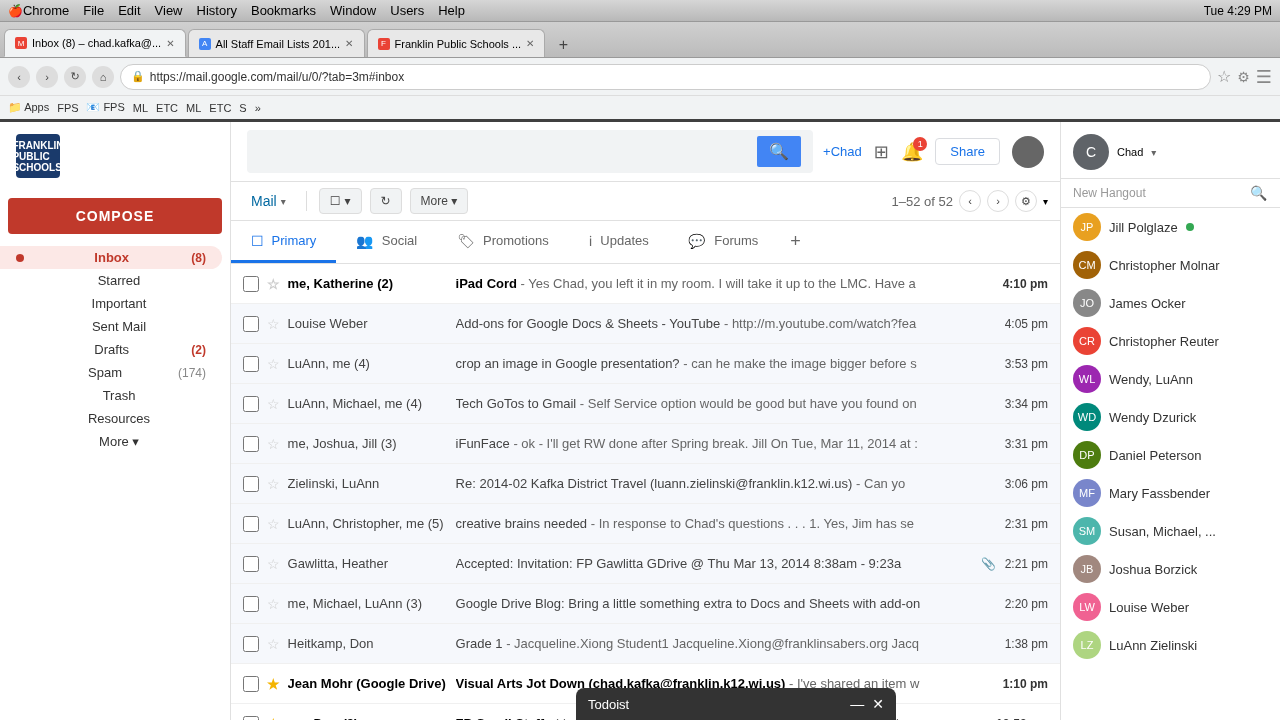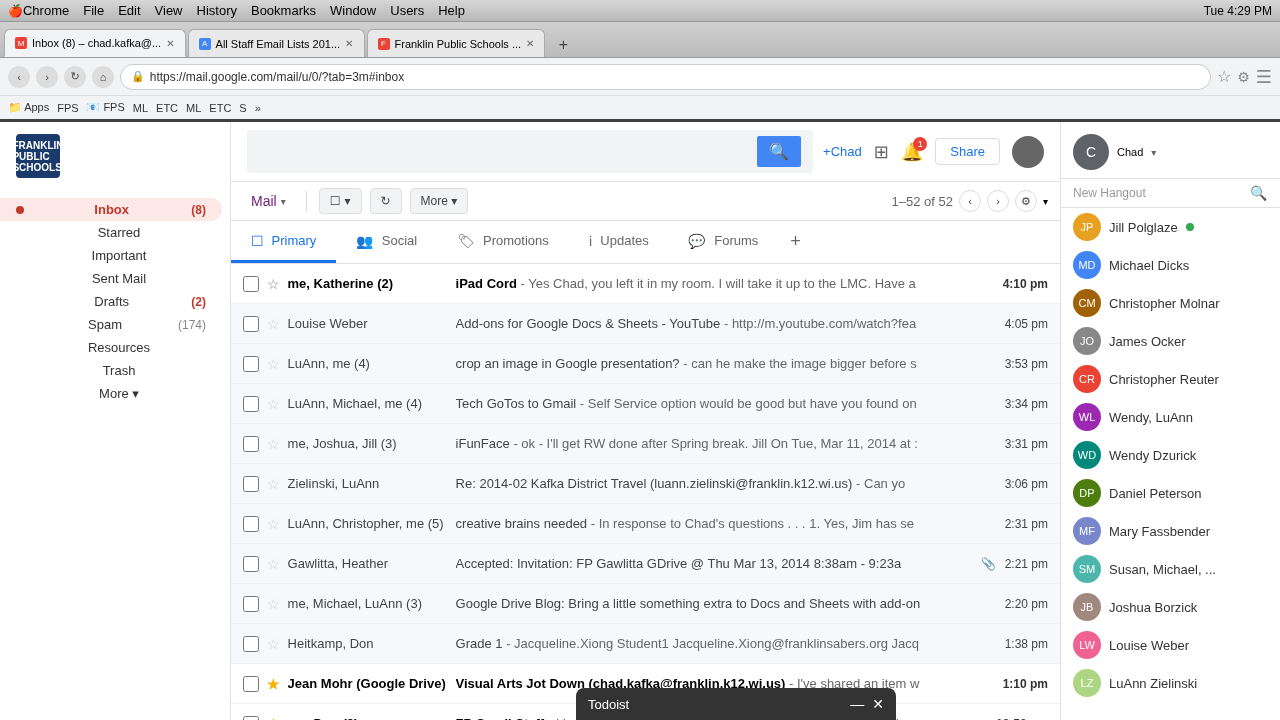--- a/index.html
+++ b/index.html
@@ -338,21 +338,21 @@
 
     
     .mail-label {
       display: flex;
       align-items: center;
       gap: 4px;
       cursor: pointer;
       padding: 4px 8px;
       border-radius: 4px;
     }
-    .mail-label-text { font-size: 14px; color: #701a75; }
+    .mail-label-text { font-size: 14px; color: #0369a1; }
     .mail-dropdown { font-size: 10px; color: #666; }
   </style>
 </head>
 <body>
 
 <div class="mac-bar">
   <span>🍎</span>
   <span class="menu-item">Chrome</span>
   <span class="menu-item">File</span>
   <span class="menu-item">Edit</span>
@@ -418,20 +418,21 @@
     
     <div class="franklin-logo">
       <div style="display:flex;align-items:center;gap:6px;padding:4px 0 8px;">
         <div style="width:44px;height:44px;background:#1a3a6b;display:flex;align-items:center;justify-content:center;border-radius:4px;">
           <span style="color:white;font-size:10px;font-weight:bold;text-align:left;line-height:1.1">FRANKLIN<br>PUBLIC<br>SCHOOLS</span>
         </div>
       </div>
     </div>
 
     
+    <button class="compose-btn">COMPOSE</button>
 
     
     <div class="sidebar-item active">
       <div class="sidebar-dot"></div>
       <span class="label">Inbox</span>
       <span class="count">(8)</span>
     </div>
     <div class="sidebar-item">
       <span style="width:8px;margin-right:8px;"></span>
       <span class="label">Starred</span>
@@ -449,25 +450,25 @@
       <span class="label">Drafts</span>
       <span class="count">(2)</span>
     </div>
     <div class="sidebar-item">
       <span style="width:8px;margin-right:8px;"></span>
       <span class="label">Spam</span>
       <span class="count-gray">(174)</span>
     </div>
     <div class="sidebar-item">
       <span style="width:8px;margin-right:8px;"></span>
-      <span class="label">Resources</span>
+      <span class="label">Trash</span>
     </div>
     <div class="sidebar-item">
       <span style="width:8px;margin-right:8px;"></span>
-      <span class="label">Trash</span>
+      <span class="label">Resources</span>
     </div>
     <div class="sidebar-item">
       <span style="width:8px;margin-right:8px;"></span>
       <span class="label">More ▾</span>
     </div>
   </div>
 
   <div class="main-content">
 
     <div class="gmail-header">
@@ -679,25 +680,20 @@
       <span class="hangout-input">New Hangout</span>
       <span class="hangout-icon">🔍</span>
     </div>
     <div id="contacts-list">
     <div class="contact-item">
     <div class="contact-avatar" style="background:#e8a020">JP</div>
     <span class="contact-name">Jill Polglaze</span>
     <div class="online-dot"></div>
   </div>
         <div class="contact-item">
-    <div class="contact-avatar" style="background:#4285f4">MD</div>
-    <span class="contact-name">Michael Dicks</span>
-
-  </div>
-        <div class="contact-item">
     <div class="contact-avatar" style="background:#a16207">CM</div>
     <span class="contact-name">Christopher Molnar</span>
 
   </div>
         <div class="contact-item">
     <div class="contact-avatar" style="background:#888">JO</div>
     <span class="contact-name">James Ocker</span>
 
   </div>
         <div class="contact-item">

